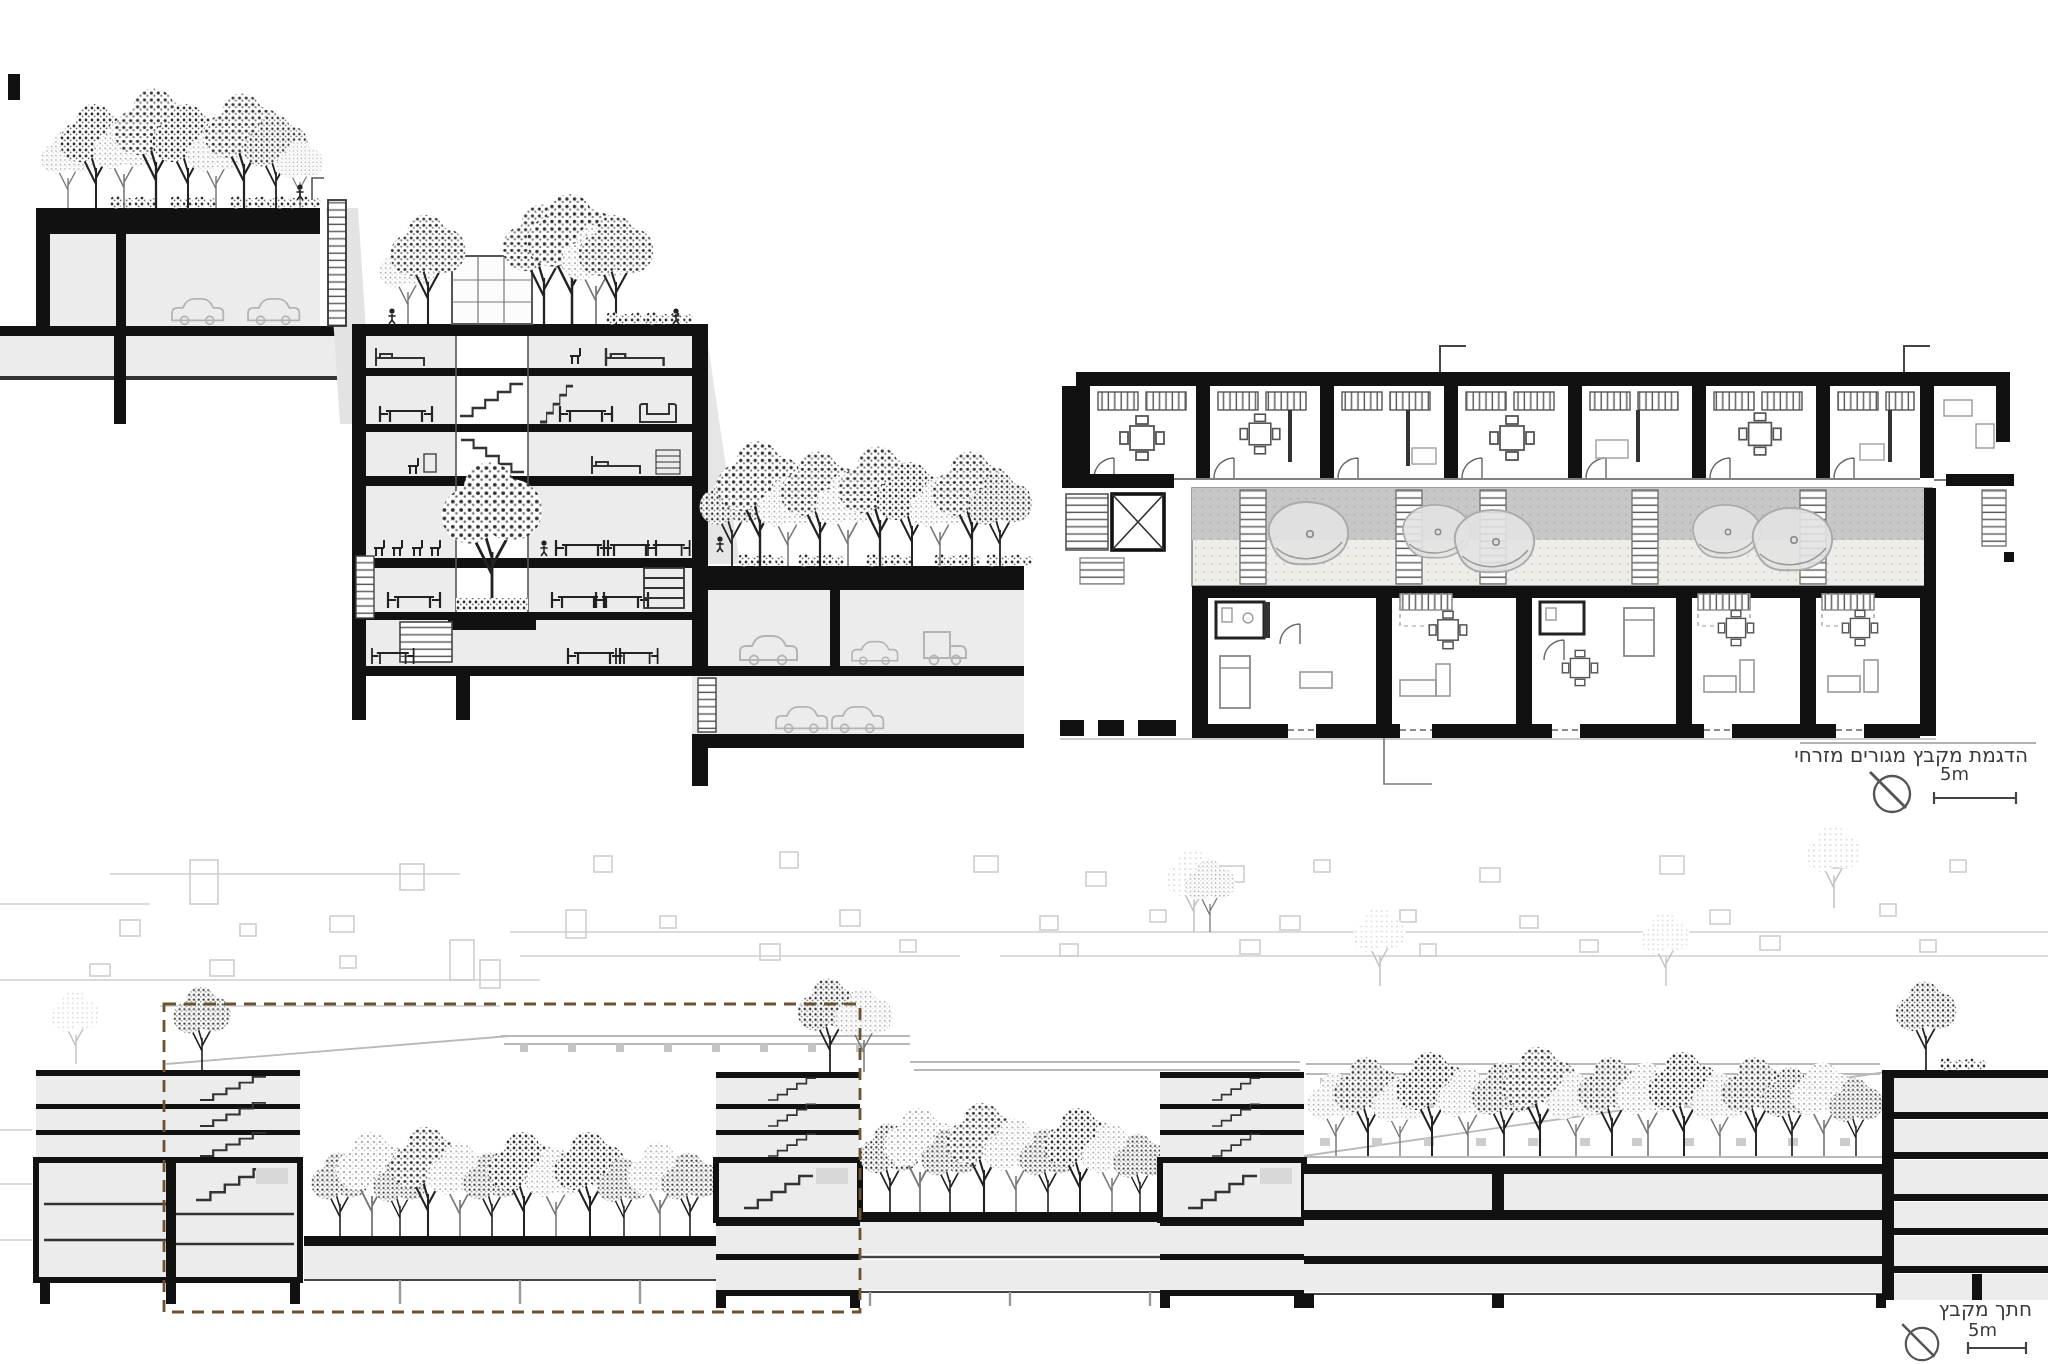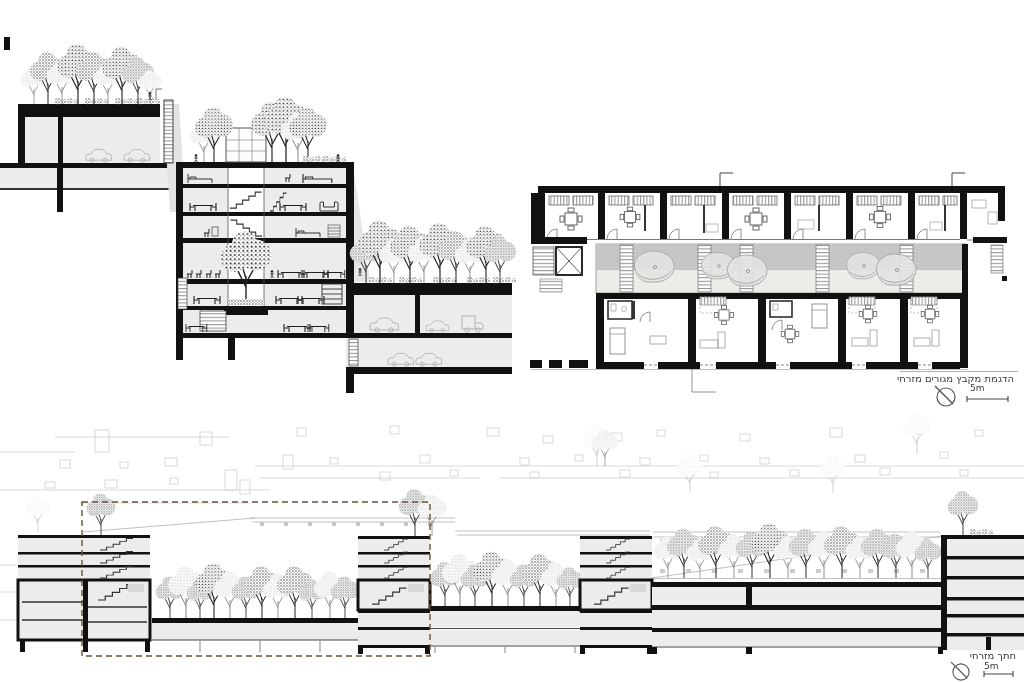--- a/index.html
+++ b/index.html
@@ -642,16 +642,16 @@
   <rect x="82" y="502" width="348" height="154" fill="none" stroke="var(--dash-highlight)" stroke-width="1.4" stroke-dasharray="6,4"></rect>
 
   <use href="#north" transform="translate(961,672) scale(0.9)"></use>
   <path d="M984,671 V677 M984,674 H1013 M1013,671 V677" stroke="#444" stroke-width="1.1" fill="none"></path>
 </g>
 </svg>
 
 <div class="caption" style="top:373px; right:10px;">הדגמת מקבץ מגורים מזרחי</div>
 <div class="scalelabel" style="top:383px; left:970px; width:36px;">5m</div>
 
-<div class="caption" style="top:650px; right:8px;">חתך מזרחי</div>
+<div class="caption" style="top:650px; right:8px;">חתך מקבץ</div>
 <div class="scalelabel" style="top:661px; left:984px; width:30px;">5m</div>
 
 </div>
 
 </body></html>

